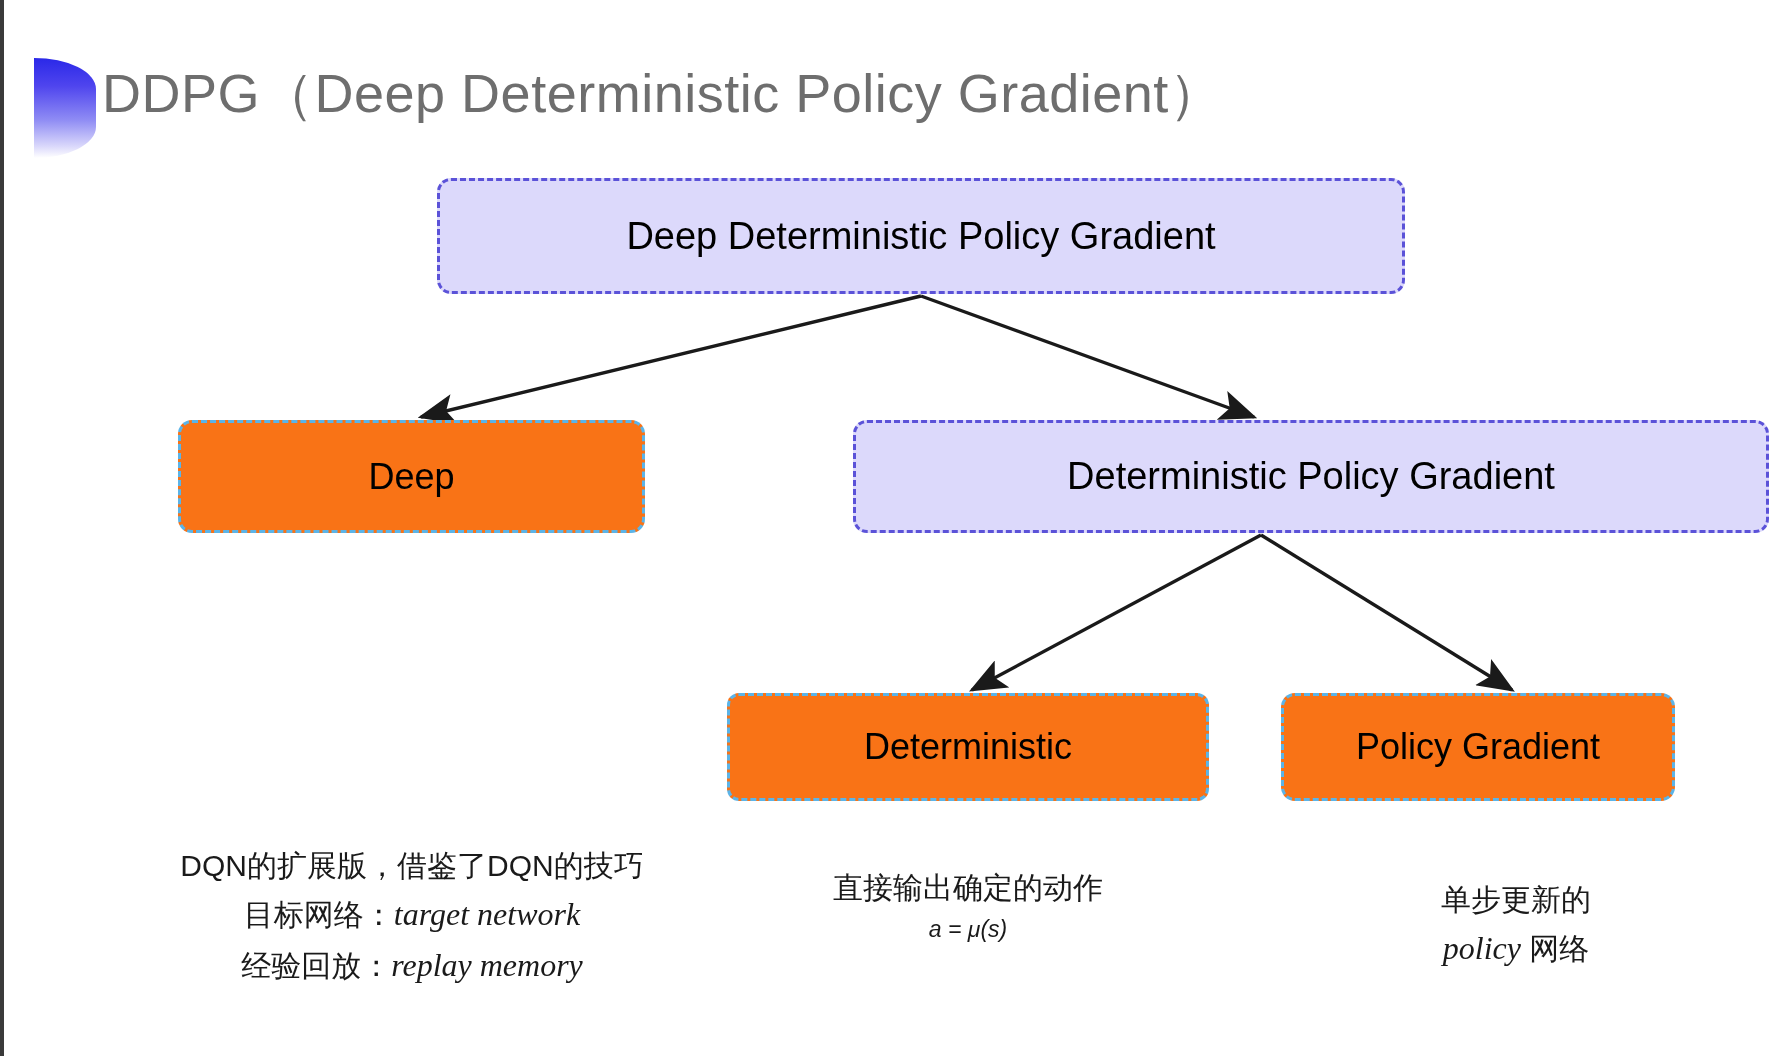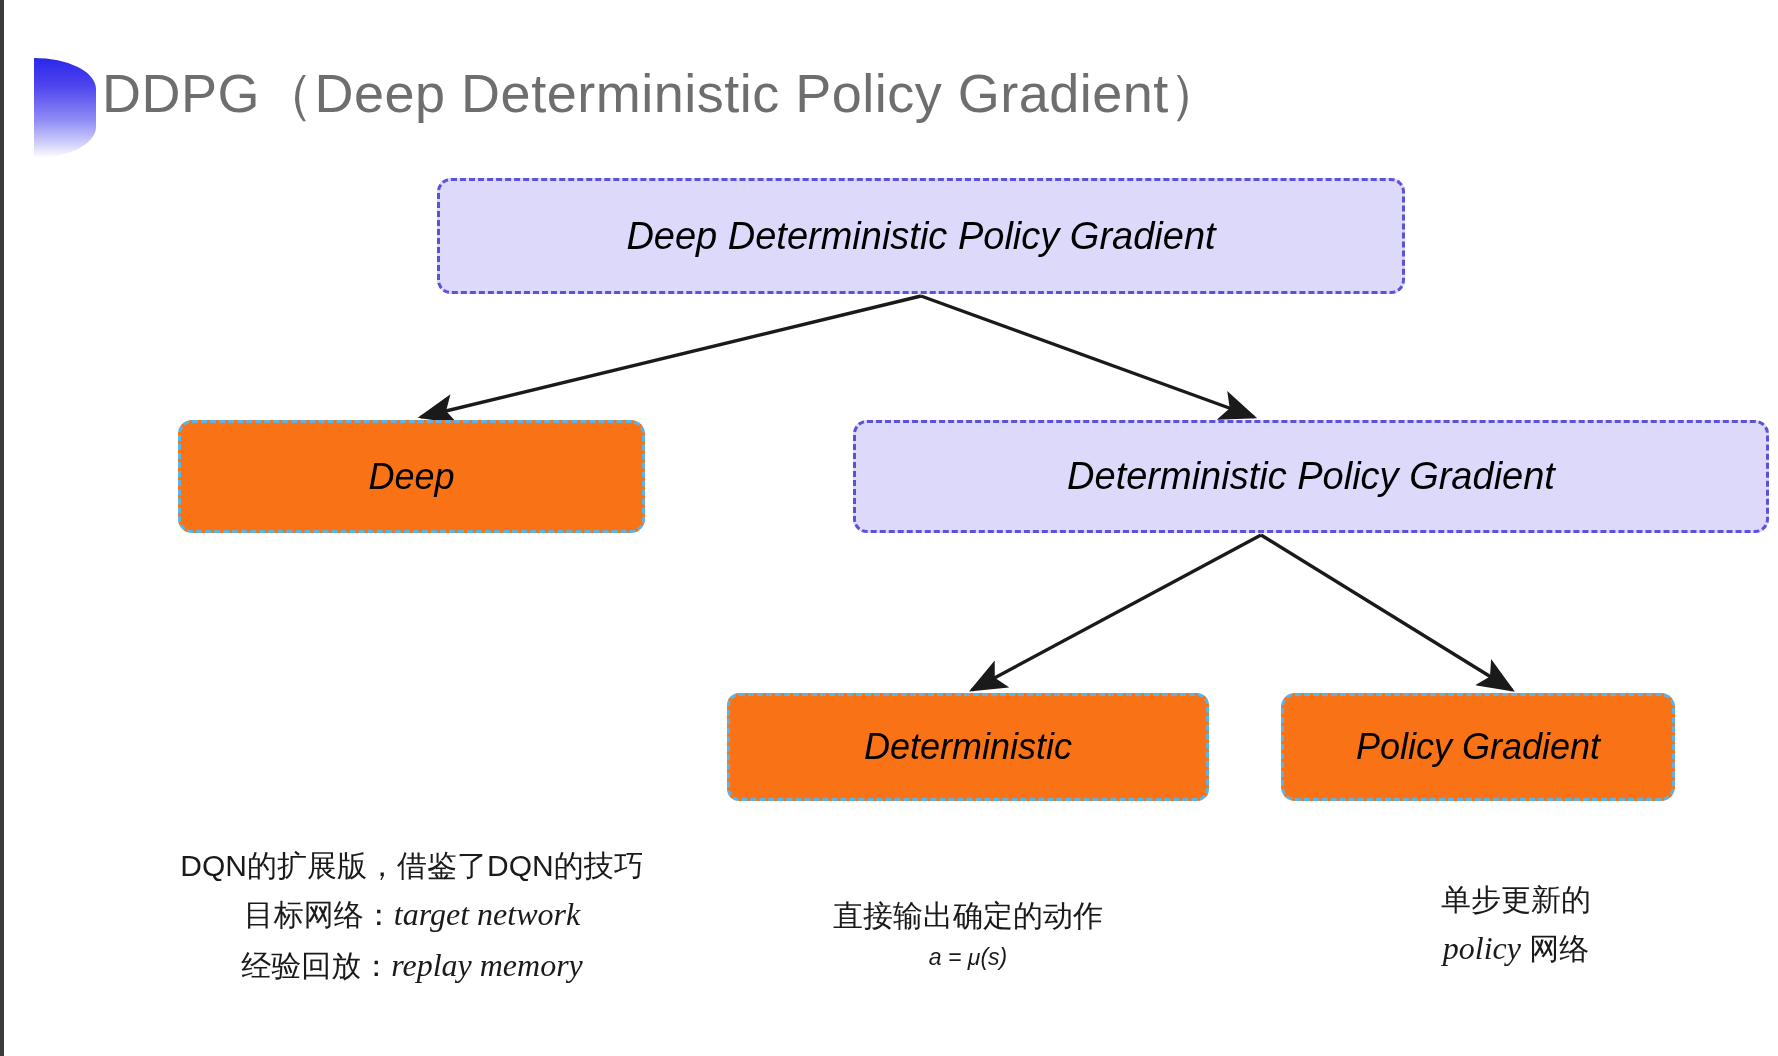--- a/index.html
+++ b/index.html
@@ -62,21 +62,20 @@
     position: absolute;
     box-sizing: border-box;
     border-radius: 14px;
     display: flex;
     align-items: center;
     justify-content: center;
     text-align: center;
     color: #000000;
     font-size: 36px;
     padding: 11px 10px;
-    font-style: italic;
   }
   .node-purple {
     background: #dcd9fb;
     border: 3px dashed #5b52d8;
   }
   .node-blue {
     background: #f97316;
     border: 3px dashed #5bb4e8;
   }
 
@@ -89,21 +88,21 @@
   
   .caption {
     position: absolute;
     color: #1a1a1a;
     text-align: center;
     font-size: 30px;
     line-height: 1.58;
     white-space: nowrap;
   }
   .cap-left  { left: 0px;    top: 842px;  width: 816px; }
-  .cap-mid   { left: 723px;  top: 864px;  width: 482px; margin-top: 28px; }
+  .cap-mid   { left: 723px;  top: 864px;  width: 482px; }
   .cap-right { left: 1277px; top: 876px;  width: 470px; }
 
   .cap-line { display: block; }
   .mathital {
     font-family: "Liberation Serif", "DejaVu Serif", serif;
     font-style: italic;
     font-size: 32px;
   }
   .formula {
     font-family: Liberation Sans, sans-serif;

